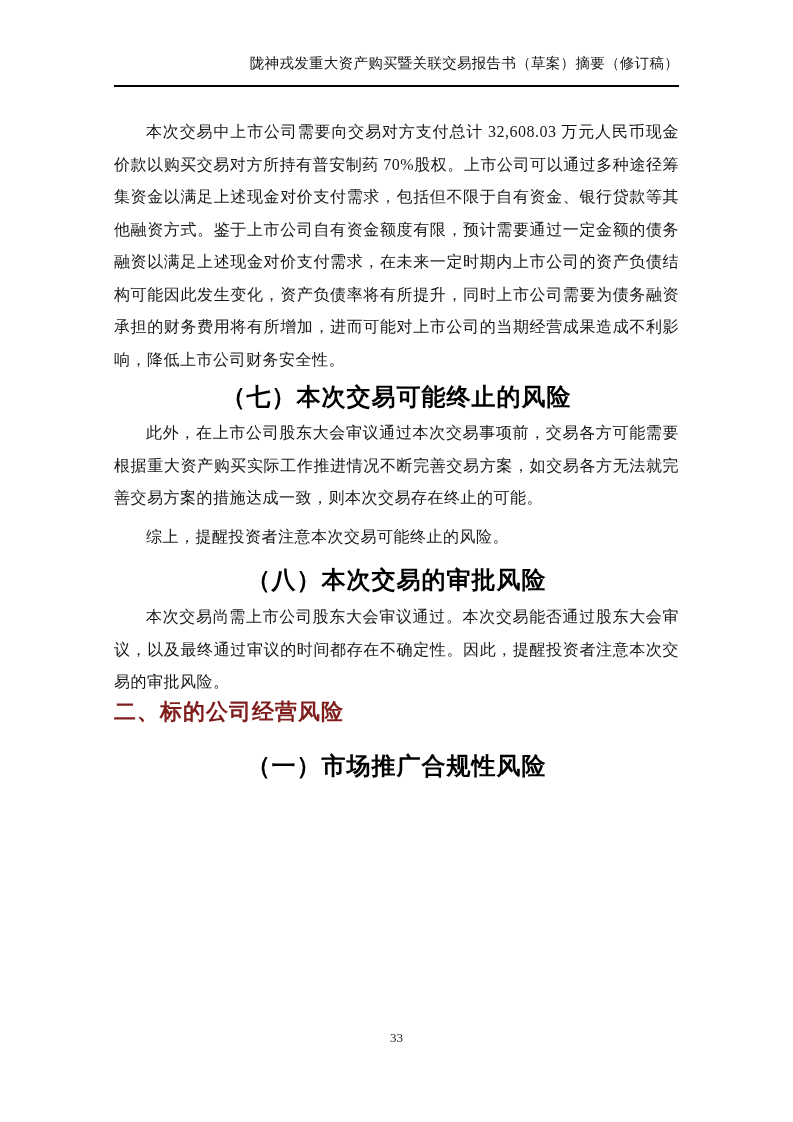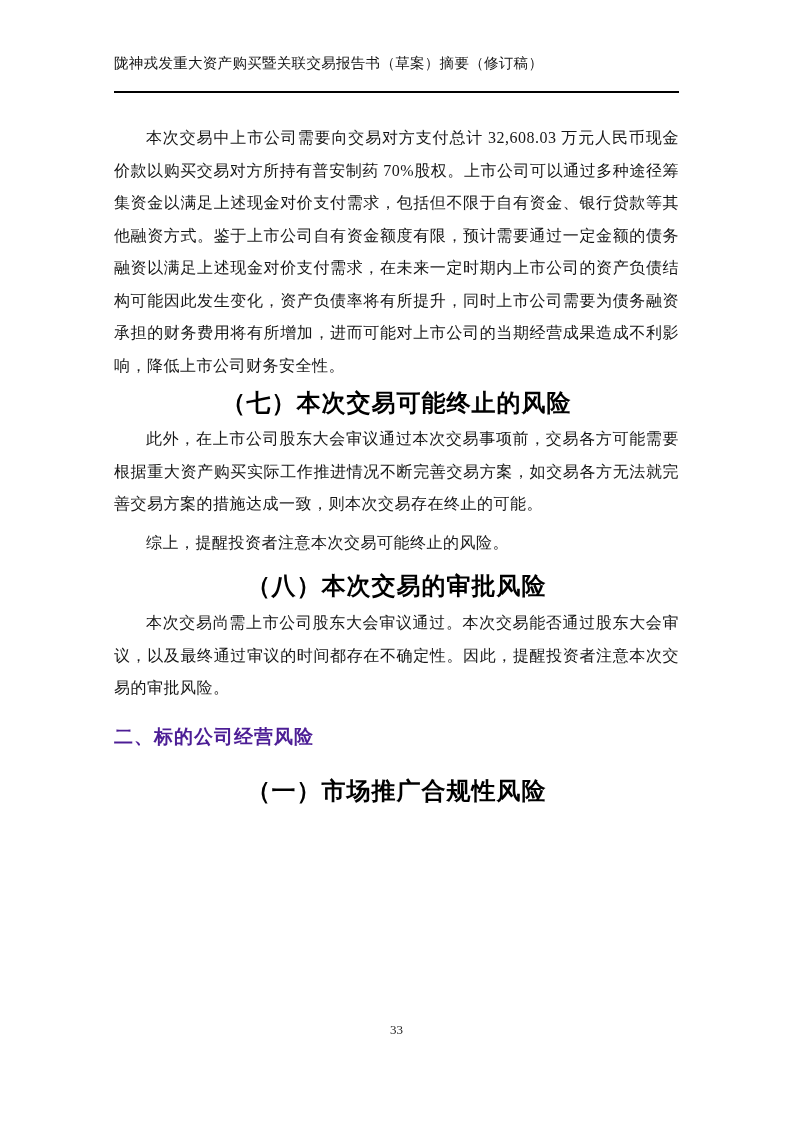--- a/index.html
+++ b/index.html
@@ -14,25 +14,25 @@
   }
   .page {
     position: absolute;
     inset: 0;
     padding: 0 114px;
   }
   
   .doc-header {
     margin-top: 52px;
     display: flex;
-    justify-content: flex-start;
+    justify-content: flex-end;
     align-items: flex-end;
     font-size: 14.5px;
     line-height: 22px;
-    padding-bottom: 17px;
+    padding-bottom: 11px;
     border-bottom: 2px solid #000;
     letter-spacing: 0.3px;
   }
   .doc-header .hdr-right { text-align: right; }
   
   .para {
     font-size: 16px;
     line-height: 32.5px;
     text-align: justify;
     text-indent: 2em;
@@ -50,32 +50,31 @@
     line-height: 24px;
     letter-spacing: 1px;
     color: #000;
     text-align: center;
   }
   .h-seven { margin-top: 9px;  }
   .h-eight { margin-top: 15px; }
   .h-main {
     font-family: "Liberation Sans", "DejaVu Sans", sans-serif;
     font-weight: 700;
-    font-size: 19px;
+    font-size: 22px;
     line-height: 26px;
     letter-spacing: 1px;
-    color: #4c1d95;
-    margin-top: 19px;
+    color: #7f1d1d;
   }
   .h-one { margin-top: 29px; }
   .para-approval { margin-top: 9px; }
   
   .page-number {
     position: absolute;
-    bottom: 84px;
+    bottom: 76px;
     left: 0;
     width: 100%;
     text-align: center;
     font-size: 13px;
     color: #222;
   }
 </style>
 </head>
 <body>
 

